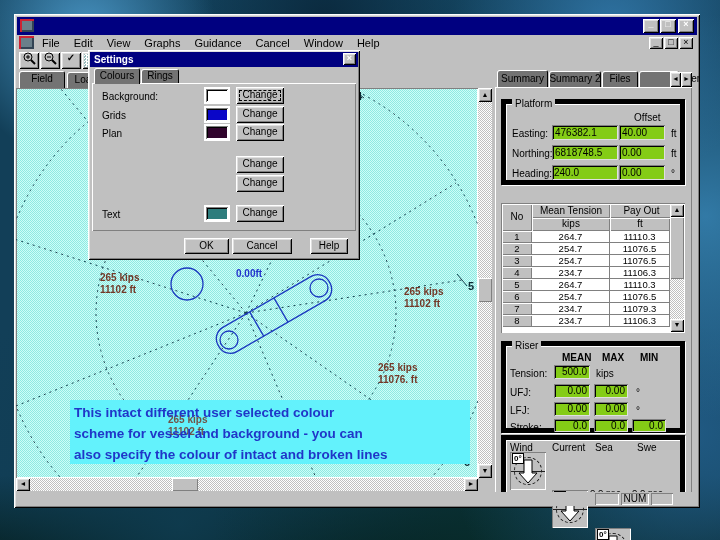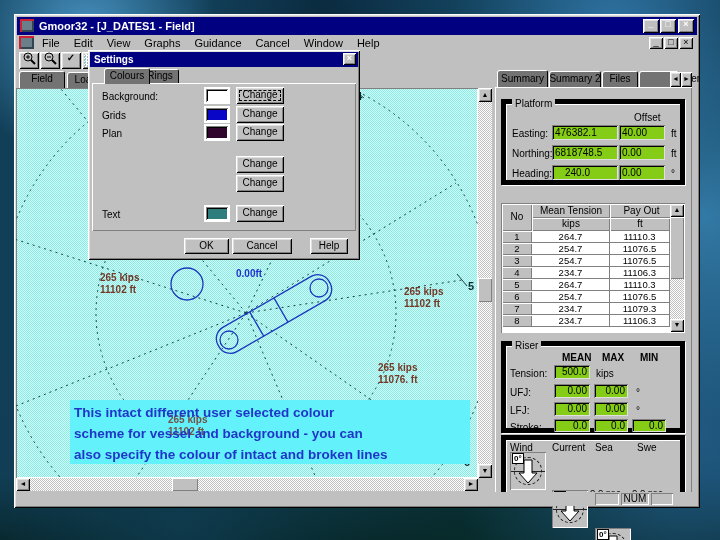--- a/index.html
+++ b/index.html
@@ -42,21 +42,20 @@
   .dial-badge { position:absolute; left:2px; top:1px; background:#fff; border:1px solid #000; font-size:8px; font-weight:bold; padding:0 1px; line-height:9px; }
   .env-val { font-size:9.5px; line-height:11px; }
 </style>
 </head>
 <body>
 
 <div class="abs raised" style="left:14px; top:14px; width:686px; height:494px;">
 
   <div class="abs titlebar" style="left:3px; top:3px; width:680px; height:18px; padding-left:2px;">
     <span class="abs" style="left:3px; top:2px; width:14px; height:13px; background:#6a7f8a; box-shadow:inset 2px 2px 0 #c23, inset -2px -2px 0 #345;"></span>
-    <span style="margin-left:20px; font-size:11px;">Gmoor32 - [J_DATES1 - Field]</span>
     <span class="abs tbtn" style="right:38px; top:2px; width:16px; height:14px;">_</span>
     <span class="abs tbtn" style="right:21px; top:2px; width:16px; height:14px;">□</span>
     <span class="abs tbtn" style="right:3px; top:2px; width:16px; height:14px;">×</span>
   </div>
 
   <div class="abs" style="left:3px; top:21px; width:680px; height:16px; display:flex; align-items:center; font-size:11px;">
     <span class="abs" style="left:2px; top:1px; width:15px; height:13px; background:#6a7f8a; box-shadow:inset 2px 2px 0 #c23, inset -2px -2px 0 #345;"></span>
     <span class="menu-item" style="margin-left:18px;">File</span>
     <span class="menu-item">Edit</span>
     <span class="menu-item">View</span>
@@ -189,21 +188,21 @@
         <span class="abs fld" style="left:46px; top:21px; width:66px; height:15px; padding:2px 3px;">476382.1</span>
         <span class="abs fld" style="left:113px; top:21px; width:46px; height:15px; padding:2px 3px;">40.00</span>
         <span class="abs" style="left:165px; top:24px;">ft</span>
 
         <span class="abs" style="left:6px; top:44px;">Northing:</span>
         <span class="abs fld" style="left:46px; top:41px; width:66px; height:15px; padding:2px 3px;">6818748.5</span>
         <span class="abs fld" style="left:113px; top:41px; width:46px; height:15px; padding:2px 3px;">0.00</span>
         <span class="abs" style="left:165px; top:44px;">ft</span>
 
         <span class="abs" style="left:6px; top:64px;">Heading:</span>
-        <span class="abs fld" style="left:46px; top:61px; width:66px; height:15px; padding:2px 13px;">240.0</span>
+        <span class="abs fld" style="left:46px; top:61px; width:66px; height:15px; padding:2px 2px;">240.0</span>
         <span class="abs fld" style="left:113px; top:61px; width:46px; height:15px; padding:2px 3px;">0.00</span>
         <span class="abs" style="left:165px; top:64px;">°</span>
       </div>
 
       <div class="abs sunken" style="left:6px; top:116px; width:184px; height:130px; background:#fff;">
         <div class="abs thead" style="left:1px; top:1px; width:30px; height:27px; line-height:26px;">No</div>
         <div class="abs thead" style="left:31px; top:1px; width:78px; height:14px; line-height:13px;">Mean Tension</div>
         <div class="abs thead" style="left:31px; top:15px; width:78px; height:13px; line-height:12px;">kips</div>
         <div class="abs thead" style="left:109px; top:1px; width:63px; height:14px; line-height:13px;">Pay Out</div>
         <div class="abs thead" style="left:109px; top:15px; width:60px; height:13px; line-height:12px;">ft</div>
@@ -335,21 +334,21 @@
     <span class="abs sunken" style="right:24px; top:1px; width:22px; height:12px;"></span>
   </div>
 </div>
 
 <div class="abs raised" style="left:88px; top:50px; width:272px; height:210px; z-index:50;">
   <div class="abs titlebar" style="left:2px; top:2px; width:268px; height:15px; padding-left:4px; font-size:10px;">
     <span>Settings</span>
     <span class="abs tbtn" style="right:2px; top:1px; width:13px; height:12px; line-height:10px;">×</span>
   </div>
 
-  <span class="abs tab" style="left:16px; top:18px; width:46px; height:16px; line-height:15px; z-index:2;">Colours</span>
+  <span class="abs tab" style="left:6px; top:18px; width:46px; height:16px; line-height:15px; z-index:2;">Colours</span>
   <span class="abs tab" style="left:53px; top:19px; width:38px; height:15px; line-height:14px;">Rings</span>
 
   <div class="abs raised1" style="left:4px; top:33px; width:264px; height:148px;">
 
     <span class="abs" style="left:10px; top:8px;">Background:</span>
     <span class="abs swatch" style="left: 112px; top: 4px; width: 26px; height: 17px; background-color: rgb(255, 255, 255);"></span>
     <span class="abs btn" style="left:144px; top:4px; width:48px; height:17px; line-height:16px; outline:1px dashed #000; outline-offset:-4px;">Change</span>
 
     <span class="abs" style="left:10px; top:27px;">Grids</span>
     <span class="abs swatch" style="left: 112px; top: 23px; width: 26px; height: 17px; background-color: rgb(10, 6, 200);"></span>

